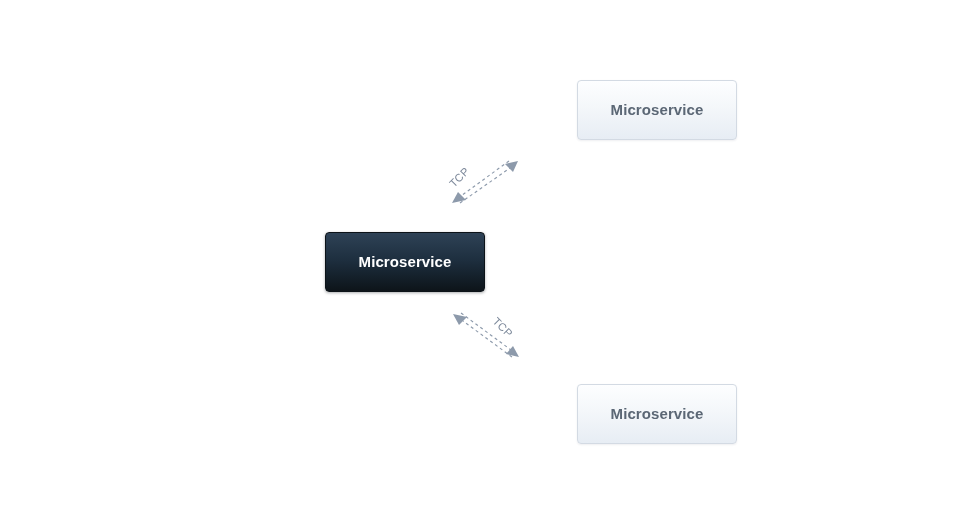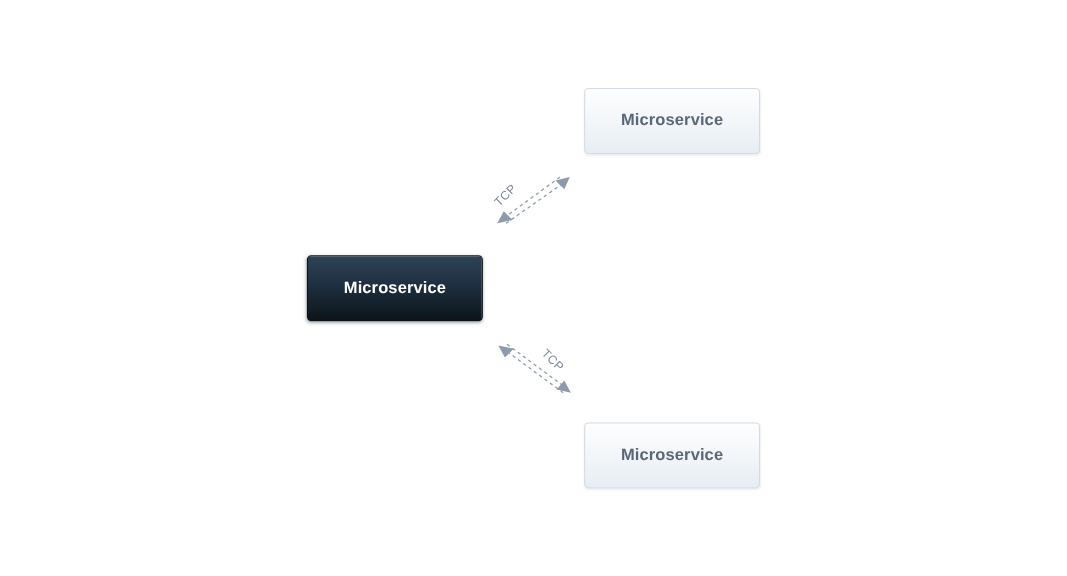--- a/index.html
+++ b/index.html
@@ -23,20 +23,21 @@
   
   .node {
     position: absolute;
     box-sizing: border-box;
     display: flex;
     align-items: center;
     justify-content: center;
     border-radius: 4px;
     text-align: center;
     letter-spacing: 0.1px;
+    margin-left: 46px;
   }
 
   .node-label {
     font-size: 15px;
     line-height: 1.2;
     white-space: nowrap;
   }
 
   
   .node.light {

